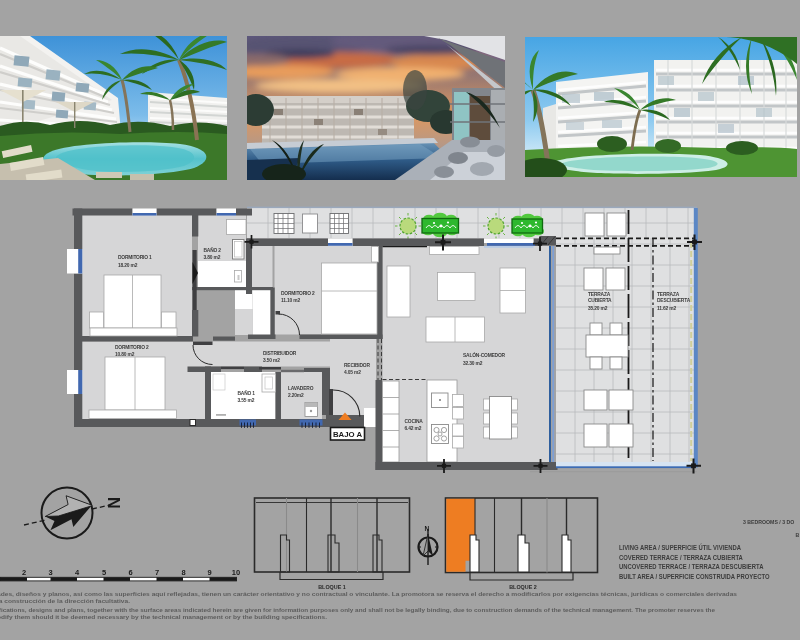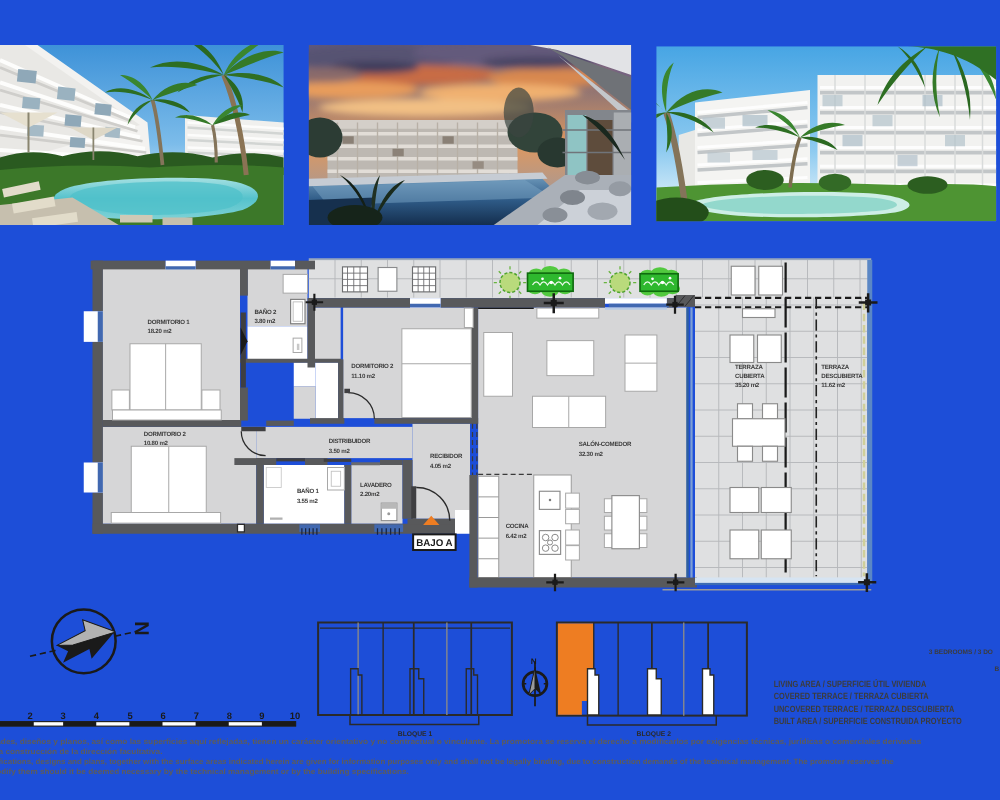--- a/index.html
+++ b/index.html
@@ -1,16 +1,16 @@
 <!DOCTYPE html>
 <html><head>
 <meta charset="utf-8">
 <style>
   html,body{margin:0;padding:0;background:#fff;}
-  #page{position:relative;width:800px;height:640px;background:#1d4ed8;overflow:hidden;
+  #page{position:relative;width:800px;height:640px;background:#a3a3a3;overflow:hidden;
         font-family:"Liberation Sans", sans-serif;}
   svg{display:block;}
 </style>
 </head>
 <body>
 <div id="page">
 <svg width="800" height="640" viewBox="0 0 800 640">
 <defs>
   <linearGradient id="sky1" x1="0" y1="0" x2="0" y2="1">
     <stop offset="0" stop-color="#3e92d8"></stop>

